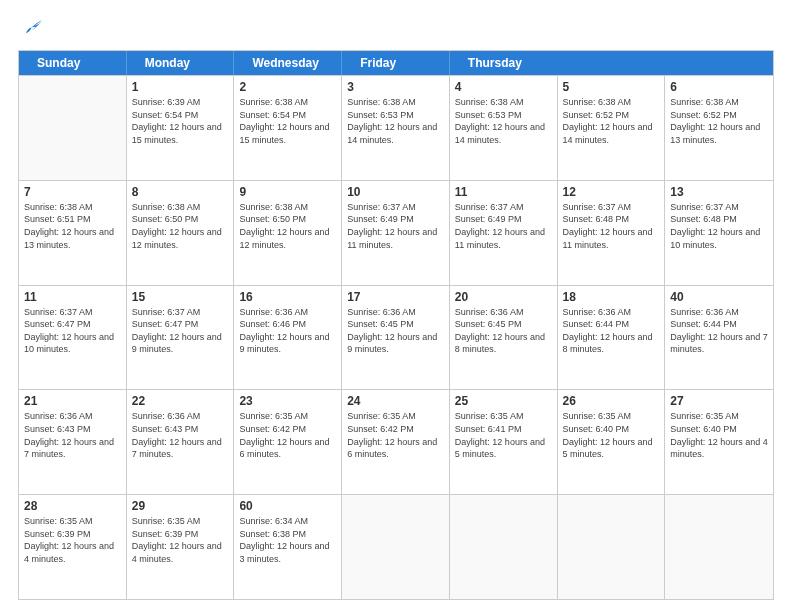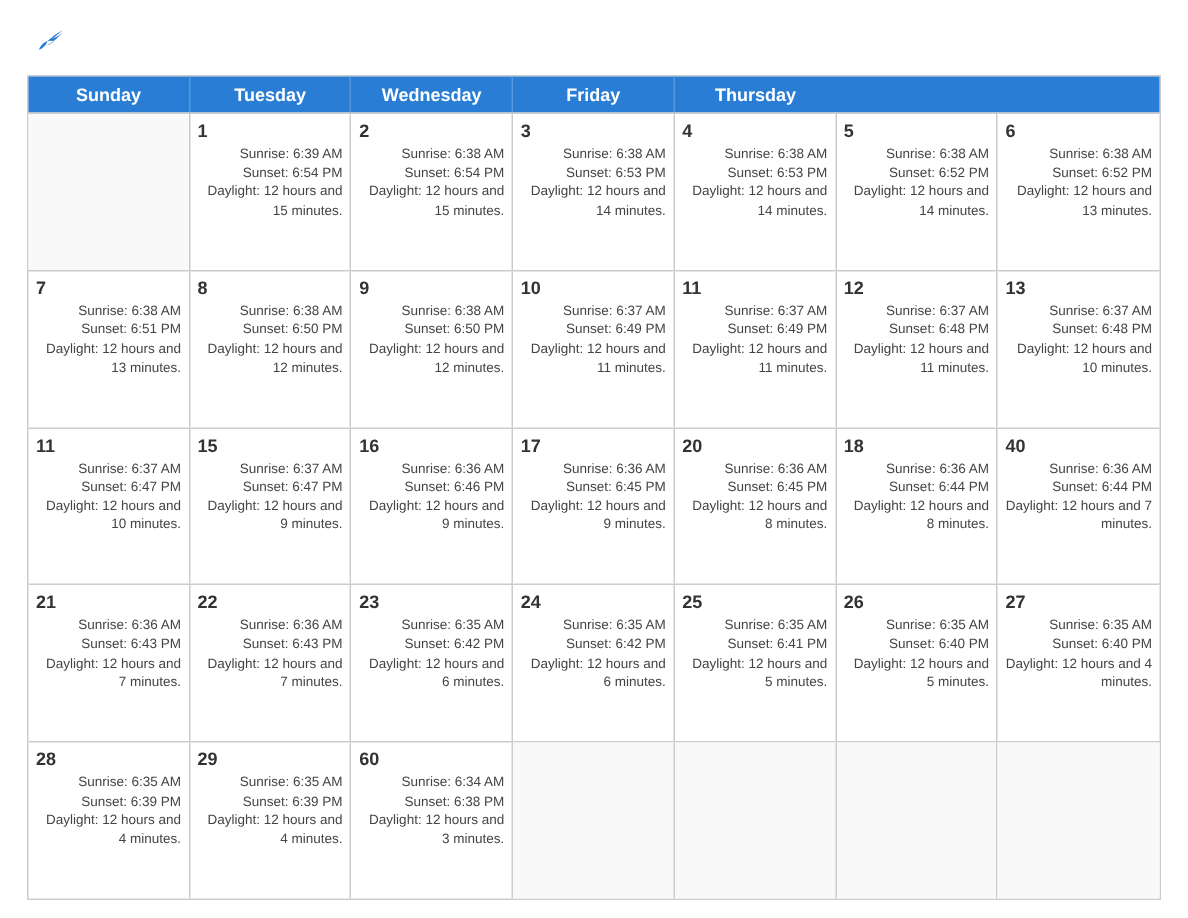--- a/index.html
+++ b/index.html
@@ -63,22 +63,22 @@
     }
     .cal-header-row {
       display: grid;
       grid-template-columns: repeat(7, 1fr);
       background: #2a7dd4;
     }
     .cal-header-cell {
       color: #fff;
       font-size: 12px;
       font-weight: bold;
-      padding: 5px 4px;
-      text-align: center;
+      padding: 5px 18px;
+      text-align: left;
       border-right: 1px solid #5599dd;
     }
     .cal-header-cell:last-child { border-right: none; }
     .cal-body {
       flex: 1;
       display: flex;
       flex-direction: column;
     }
     .cal-row {
       flex: 1;
@@ -101,21 +101,20 @@
       font-size: 12px;
       font-weight: bold;
       color: #333;
       display: block;
       margin-bottom: 2px;
     }
     .day-info {
       font-size: 9px;
       color: #444;
       line-height: 1.4;
-      text-align: right;
     }
   </style>
 </head>
 <body>
 
 <div class="page">
   <div class="header">
     <div class="logo">
       <div>
         <div style="display:flex;align-items:center;">
@@ -130,21 +129,21 @@
     </div>
     <div class="title-block">
       <div class="month-title"></div>
       <div class="subtitle"></div>
     </div>
   </div>
 
   <div class="calendar">
     <div class="cal-header-row">
     <div class="cal-header-cell">Sunday</div>
-        <div class="cal-header-cell">Tuesday</div>
+        <div class="cal-header-cell">Monday</div>
         <div class="cal-header-cell">Wednesday</div>
         <div class="cal-header-cell">Friday</div>
         <div class="cal-header-cell">Thursday</div>
       </div>
     <div class="cal-body">
     <div class="cal-row">
           <div class="cal-cell empty"></div>
           <div class="cal-cell">
             <span class="day-number">1</span>
             <div class="day-info">Sunrise: 6:39 AM<br>Sunset: 6:54 PM<br>Daylight: 12 hours and 15 minutes.</div>

